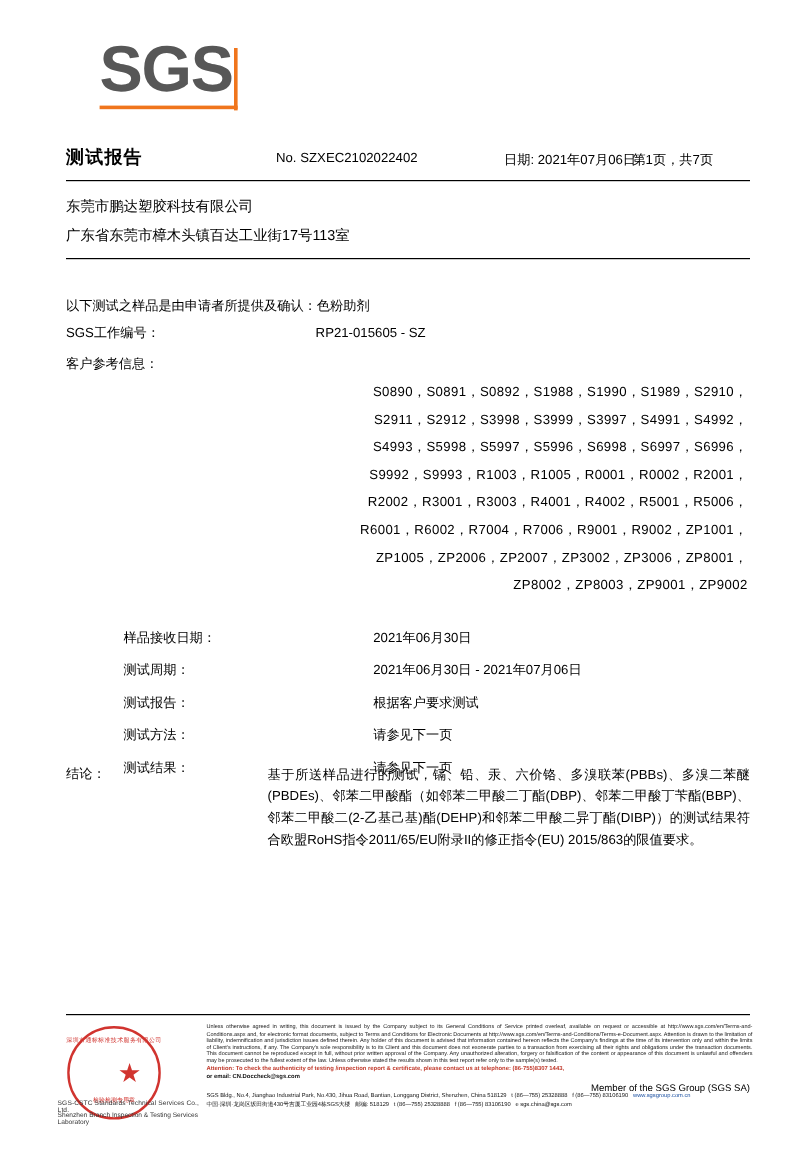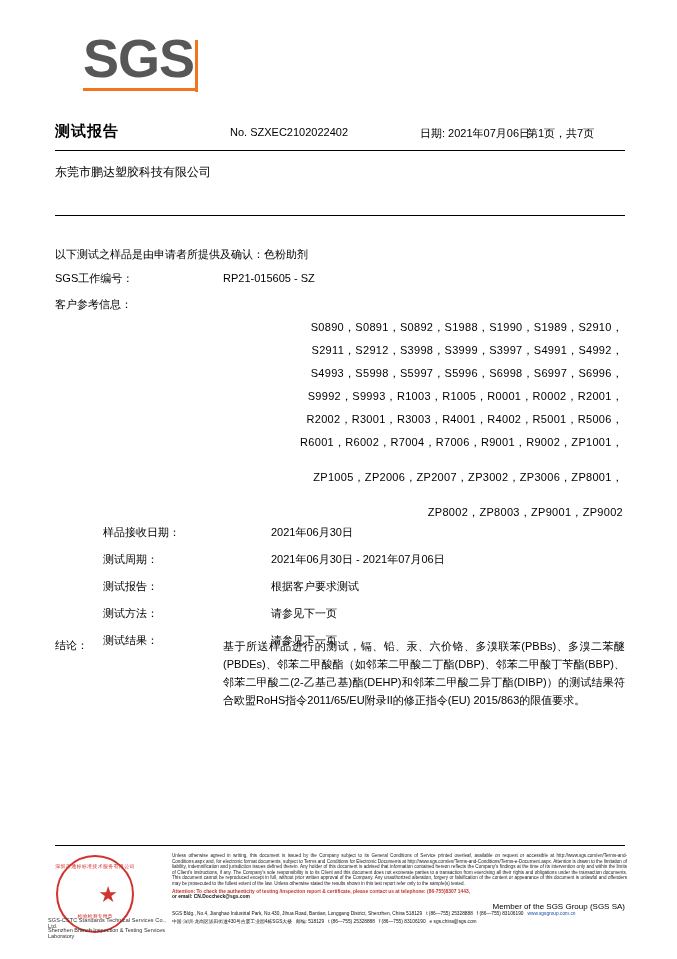--- a/index.html
+++ b/index.html
@@ -129,20 +129,21 @@
     position: absolute;
     left: 55px;
     top: 270px;
     width: 570px;
     font-size: 11px;
   }
   .field-row {
     display: flex;
     align-items: flex-end;
     margin-bottom: 10px;
+    gap: 40px;
   }
   .field-label {
     width: 168px;
     flex: 0 0 168px;
     line-height: 16px;
   }
   .field-value {
     flex: 1 1 auto;
     line-height: 16px;
     white-space: pre-wrap;
@@ -150,21 +151,21 @@
   .refs {
     position: absolute;
     left: 223px;
     top: 316px;
     width: 400px;
     font-size: 11px;
     line-height: 23px;
     letter-spacing: 0.3px;
   }
   .refs div { white-space: pre; text-align: right; }
-  .refs .indent { padding-left: 14px; margin-top: 12px; }
+  .refs .indent { padding-left: 14px; }
 
   .fields2 {
     position: absolute;
     left: 55px;
     top: 524px;
     width: 570px;
     font-size: 11px;
   }
   .fields2 .field-row { margin-bottom: 11px; margin-left: 48px; }
 
@@ -307,20 +308,21 @@
   <div class="title-row">
     <div class="doc-title">测试报告</div>
     <div class="doc-no">No. SZXEC2102022402</div>
     <div class="doc-date">日期: 2021年07月06日</div>
     <div class="doc-pages">第1页，共7页</div>
   </div>
   <div class="rule-top"></div>
 
   <div class="company">
     <div>东莞市鹏达塑胶科技有限公司</div>
+    <div>广东省东莞市樟木头镇百达工业街17号113室</div>
   </div>
   <div class="rule-mid"></div>
 
   <div class="sample-stmt">以下测试之样品是由申请者所提供及确认：色粉助剂</div>
 
   <div class="fields">
     <div class="field-row">
       <div class="field-label">SGS工作编号：</div>
       <div class="field-value">RP21-015605 - SZ</div>
     </div>

